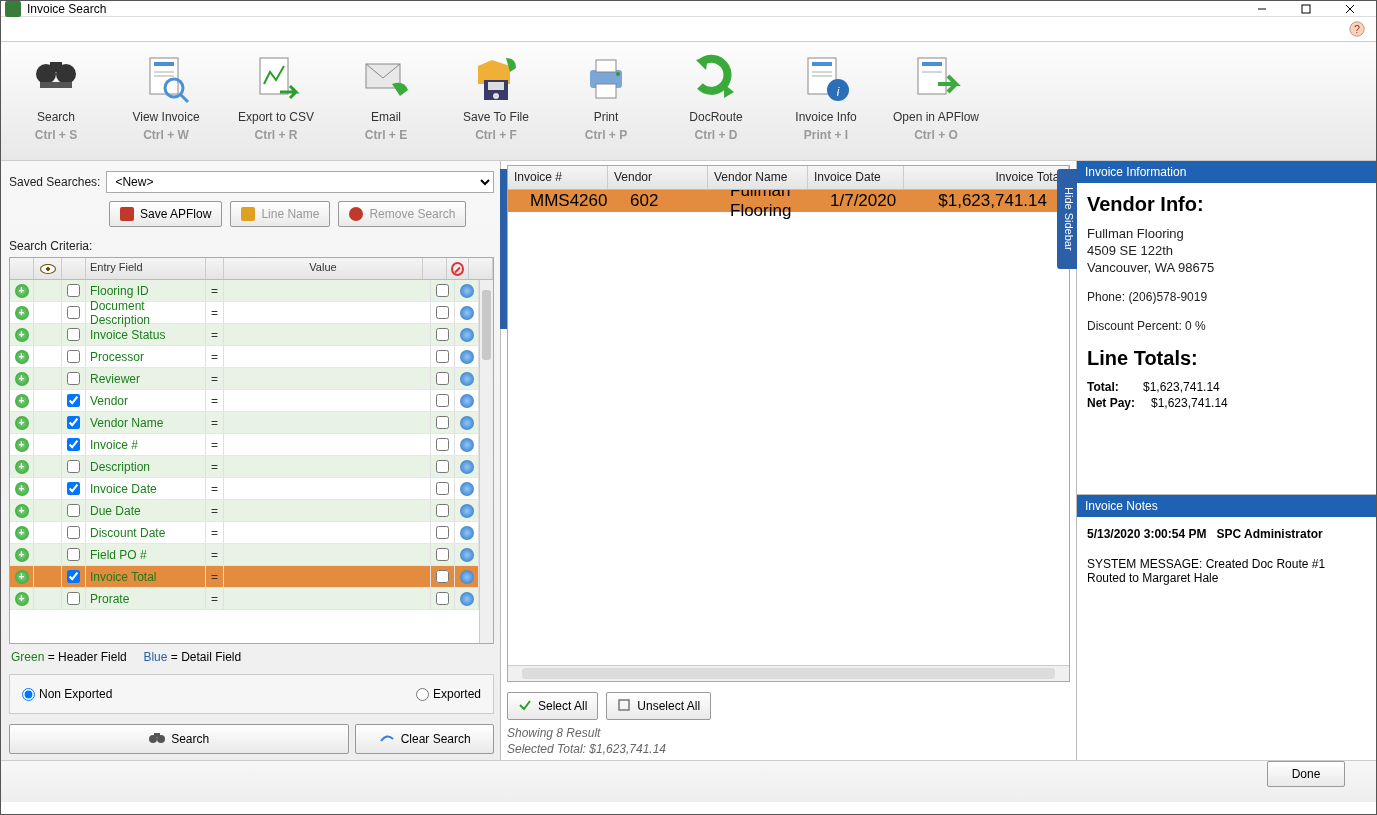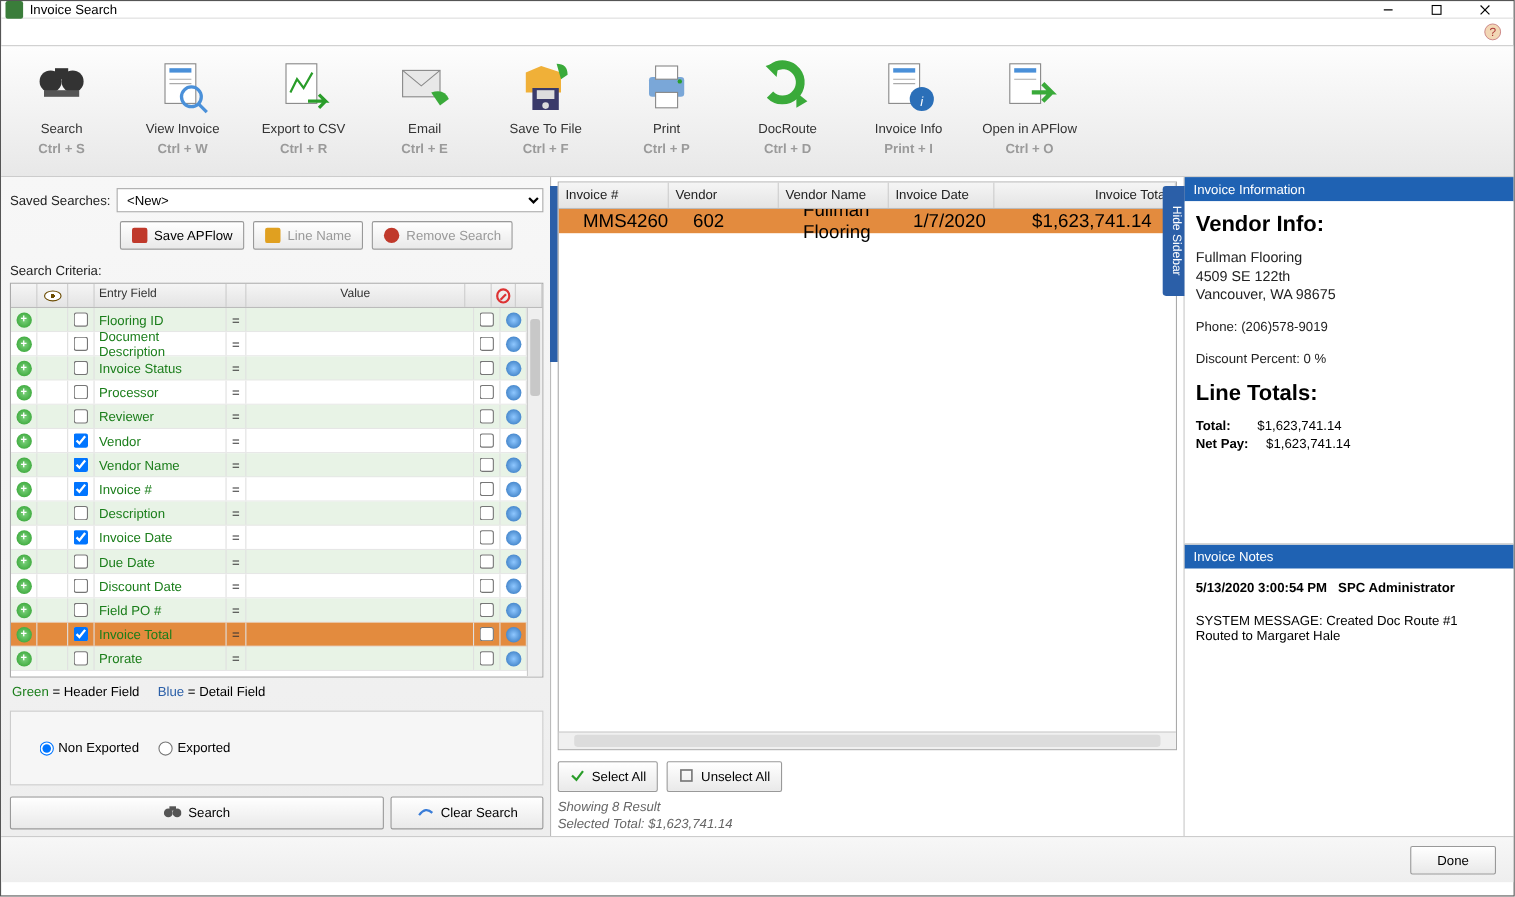--- a/index.html
+++ b/index.html
@@ -66,21 +66,21 @@
 .c-chk2 input { width:13px; height:13px; }
 .c-info { width:24px; justify-content:center; }
 .c-info .globe { width:14px; height:14px; border-radius:50%; background:radial-gradient(#8ec7ff,#2b6fb8); }
 .criteria-sb { width:14px; background:#efefef; border-left:1px solid #ccc; position:relative; }
 .criteria-sb .thumb { position:absolute; left:2px; right:2px; top:10px; height:70px; background:#c8c8c8; border-radius:3px; }
 
 .legend { margin:6px 2px; font-size:12px; }
 .legend .g { color:#1b7e1b; }
 .legend .b { color:#2b5fa8; }
 
-.export-row { border:1px solid #ccc; background:#f6f6f6; padding:26px; display:flex; justify-content:flex-start; gap:18px; margin:4px 0; }
+.export-row { border:1px solid #ccc; background:#f6f6f6; padding:12px; display:flex; justify-content:space-between; gap:18px; margin:4px 0; }
 .export-row label { display:flex; align-items:center; gap:4px; }
 
 .act-row { display:flex; gap:6px; margin-top:6px; }
 .act-row .btn { flex:1; justify-content:center; height:30px; }
 
 
 .results-box { border:1px solid #aaa; background:#fff; flex:1; display:flex; flex-direction:column; min-height:0; }
 .res-head { display:flex; background:linear-gradient(#f5f5f5,#e4e4e4); border-bottom:1px solid #bbb; height:24px; }
 .res-head > div { border-right:1px solid #ccc; padding:4px 6px; font-size:12px; color:#222; }
 .rh1{width:100px;} .rh2{width:100px;} .rh3{width:100px;} .rh4{width:96px;} .rh5{flex:1; text-align:right;}
@@ -102,21 +102,21 @@
 .info h2 { font-size:20px; font-weight:600; margin-bottom:10px; }
 .info p { font-size:13px; margin:2px 0; color:#222; }
 .info .sect { margin-top:14px; }
 .totals-row { display:flex; font-size:13px; margin:2px 0; }
 .totals-row .k { width:56px; font-weight:600; }
 .totals-row .k2 { width:64px; font-weight:600; }
 .note-meta { font-weight:700; }
 .note-body { margin-top:16px; }
 
 
-.footer { height:42px; border-top:1px solid #ccc; display:flex; justify-content:flex-end; align-items:center; padding:0 16px; background:linear-gradient(#f7f7f7,#eee); }
+.footer { height:42px; border-top:1px solid #ccc; display:flex; justify-content:flex-end; padding:0 31px; background:linear-gradient(#f7f7f7,#eee); }
 .footer .btn { width:78px; height:26px; justify-content:center; }
 
 
 .ticon svg { width:52px; height:52px; }
 
 
 .forbid { width:14px; height:14px; border:2px solid #d33; border-radius:50%; position:relative; }
 .forbid::after { content:""; position:absolute; left:1px; right:1px; top:50%; height:2px; background:#d33; transform:rotate(-45deg); }
 .eye { width:16px; height:10px; border:1px solid #6b4b00; border-radius:60% 60% 60% 60%; background:radial-gradient(circle at 50% 50%, #6b4b00 2px, #fff 2px); }
 </style>

